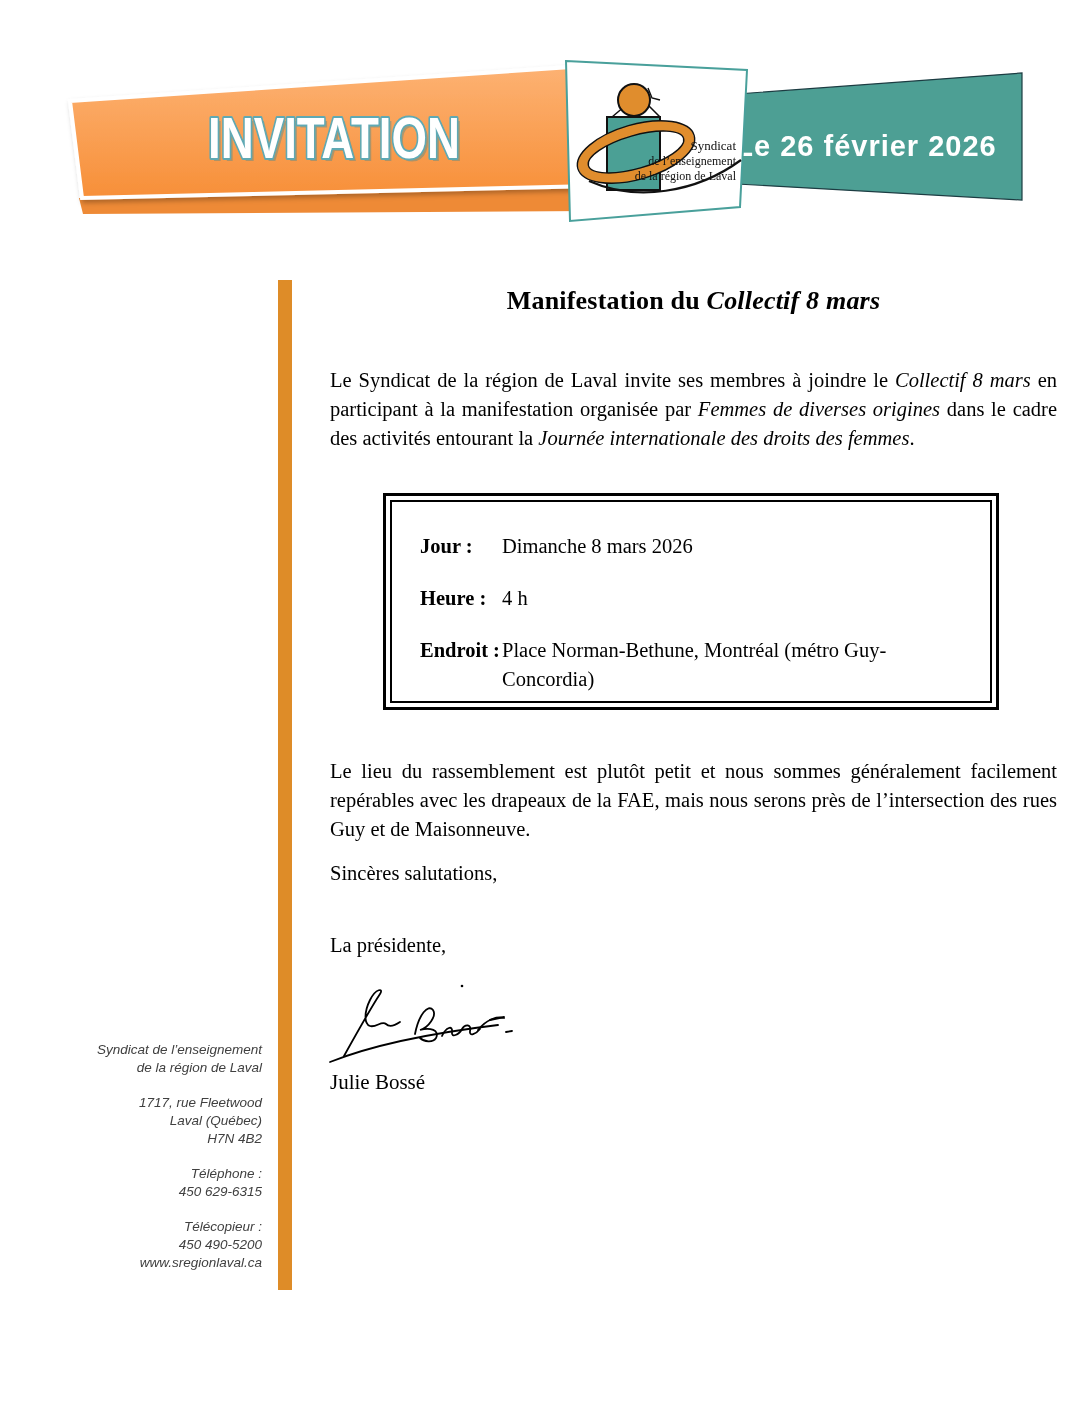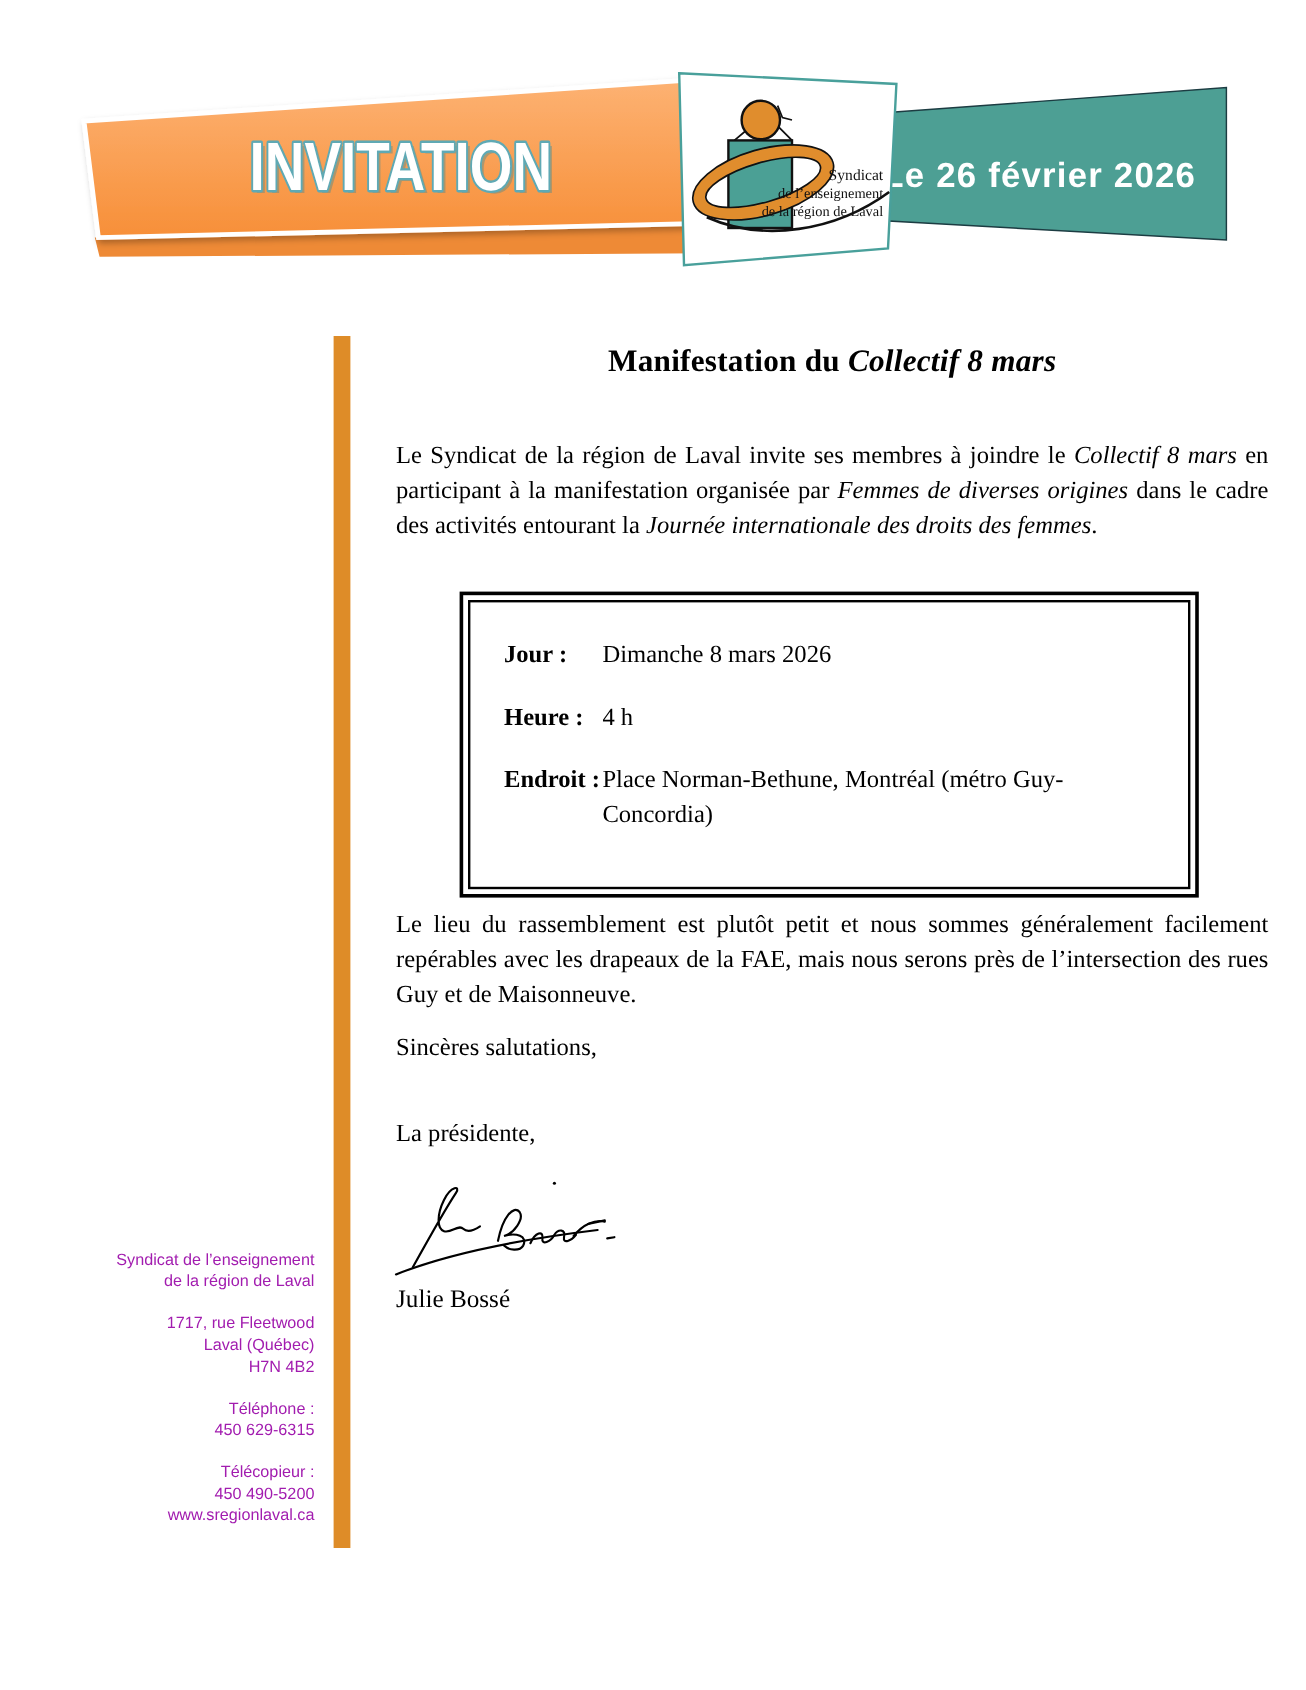--- a/index.html
+++ b/index.html
@@ -16,32 +16,32 @@
   .para{position:absolute;left:330px;width:727px;font-size:20.5px;line-height:29px;
         text-align:justify;}
   .para .it{font-style:italic;}
   .p1{top:366px;}
   .p2{top:757px;}
   .line{position:absolute;left:330px;font-size:20.5px;line-height:29px;}
   .closing{top:859px;}
   .role{top:931px;}
   .signer{top:1068px;font-size:21px;}
   
-  .box{position:absolute;left:383px;top:493px;width:616px;height:255px;
+  .box{position:absolute;left:383px;top:493px;width:616px;height:217px;
        border:3px solid #000;padding:4px;box-sizing:border-box;background:#fff;}
   .box-inner{width:100%;height:100%;border:2px solid #000;box-sizing:border-box;
              padding:30px 0 0 28px;}
   .row{display:flex;margin-bottom:23px;font-size:20.5px;line-height:29px;}
   .row .lbl{flex:0 0 82px;font-weight:bold;}
   .row .val{width:392px;}
   
   .sig{position:absolute;left:320px;top:980px;}
   
   .sidebar{position:absolute;left:56px;top:1041px;width:206px;text-align:right;
-           font-family:"Liberation Sans",sans-serif;font-size:13.5px;line-height:18px;color:#a21caf;}
+           font-family:"Liberation Sans",sans-serif;font-size:13.5px;line-height:18px;color:#404040;font-style:italic;}
   .sb-group{margin:0 0 17px 0;}
   .sb-line{white-space:nowrap;}
 </style>
 </head>
 <body>
 
 <div class="page">
 
   <svg class="header-svg" width="1088" height="250" viewBox="0 0 1088 250">
     <defs>

